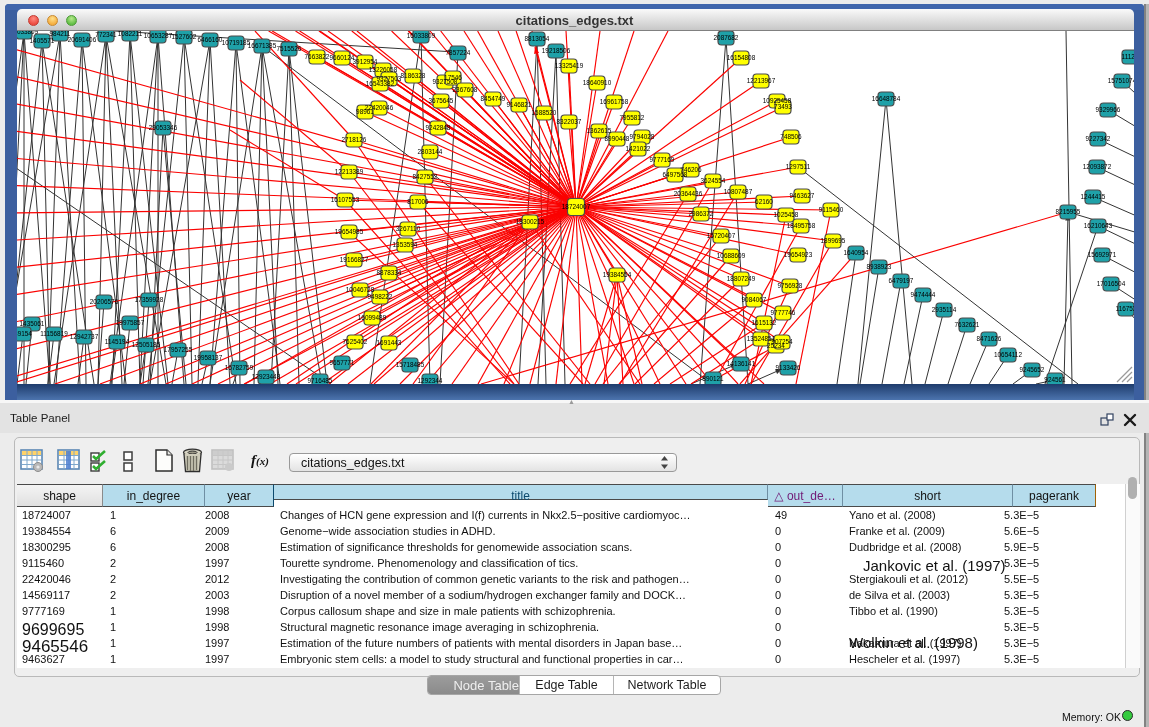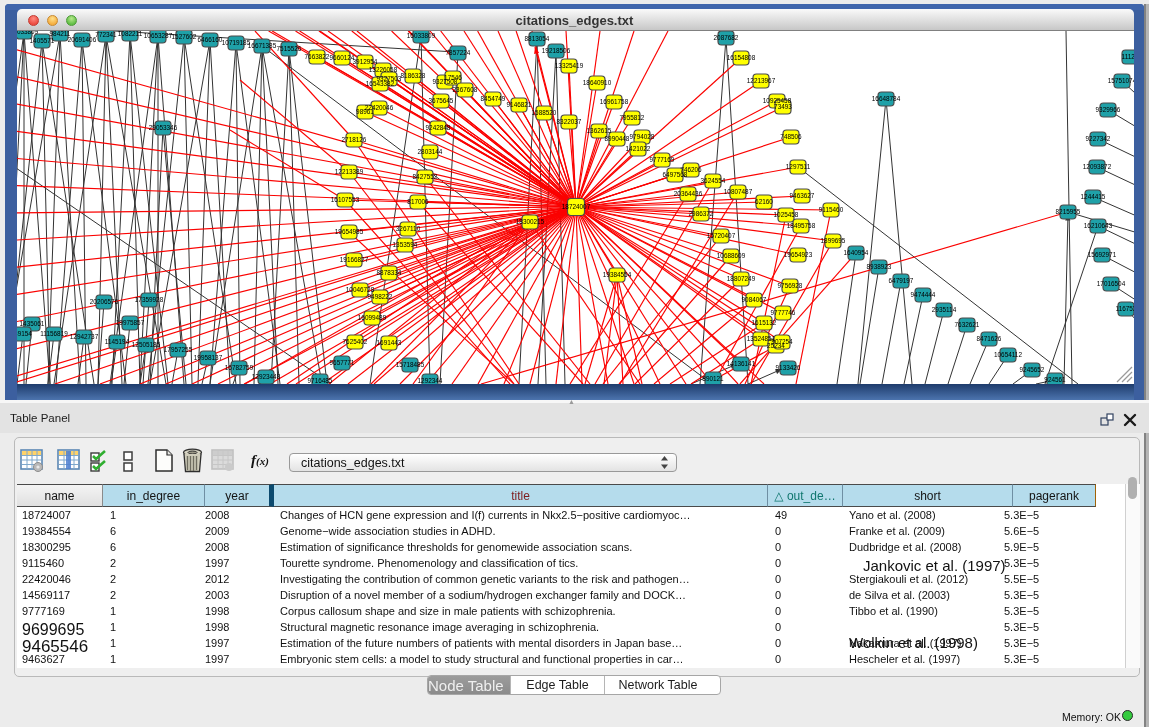--- a/index.html
+++ b/index.html
@@ -821,25 +821,25 @@
 </svg>
 <div class="abs" style="left:251px;top:452px;font-family:'Liberation Serif',serif;font-style:italic;font-weight:bold;font-size:15px;color:#111">f<span style="font-size:11px">(x)</span></div>
 
 <div class="abs" style="left:289px;top:453px;width:388px;height:19px;border:1px solid #999;border-radius:4px;background:linear-gradient(#fff,#e3e3e3)"></div>
 <div class="abs" style="left:301px;top:456px;font-size:12.5px;color:#111">citations_edges.txt</div>
 <svg class="abs" style="left:660px;top:456px" width="9" height="13" viewBox="0 0 9 13">
 <path d="M4.5 0 L8 4.5 L1 4.5 Z" fill="#444"></path>
     <path d="M4.5 13 L8 8.5 L1 8.5 Z" fill="#444"></path>
   </svg>
 <div class="abs" style="left:17px;top:484px;width:1108px;height:184px;background:#fff"></div>
-<div class="abs" style="left:17px;top:484px;width:86px;height:23px;background:linear-gradient(#f4f4f4,#e0e0e0);border-top:1px solid #4a4a4a;border-bottom:1px solid #4a4a4a;border-right:1px solid #8a8a8a;color:#141414;font-size:12px;text-align:center;line-height:22px">name</div>
+<div class="abs" style="left:17px;top:484px;width:86px;height:23px;background:linear-gradient(#f4f4f4,#e0e0e0);border-top:1px solid #4a4a4a;border-bottom:1px solid #4a4a4a;border-right:1px solid #8a8a8a;color:#141414;font-size:12px;text-align:center;line-height:22px">shape</div>
 <div class="abs" style="left:103px;top:484px;width:102px;height:23px;background:#b5dcec;border-top:1px solid #4a4a4a;border-bottom:1px solid #4a4a4a;border-right:1px solid #6f8fa3;color:#141414;font-size:12px;text-align:center;line-height:22px">in_degree</div>
-<div class="abs" style="left:205px;top:484px;width:69px;height:23px;background:#b5dcec;border-top:1px solid #4a4a4a;border-bottom:1px solid #4a4a4a;border-right:5px solid #0c4a6e;color:#141414;font-size:12px;text-align:center;line-height:22px">year</div>
-<div class="abs" style="left:274px;top:484px;width:494px;height:23px;background:#b5dcec;border-top:1px solid #4a4a4a;border-bottom:1px solid #4a4a4a;border-right:1px solid #6f8fa3;color:#7f1d1d;font-size:12px;text-align:center;line-height:22px">title</div>
-<div class="abs" style="left:768px;top:484px;width:75px;height:23px;background:#b5dcec;border-top:1px solid #4a4a4a;border-bottom:1px solid #4a4a4a;border-right:1px solid #6f8fa3;color:#0f766e;font-size:12px;text-align:center;line-height:22px">△ out_de…</div>
+<div class="abs" style="left:205px;top:484px;width:69px;height:23px;background:#b5dcec;border-top:1px solid #4a4a4a;border-bottom:1px solid #4a4a4a;border-right:1px solid #0c4a6e;color:#141414;font-size:12px;text-align:center;line-height:22px">year</div>
+<div class="abs" style="left:274px;top:484px;width:494px;height:16px;background:#b5dcec;border-top:1px solid #4a4a4a;border-bottom:1px solid #4a4a4a;border-right:1px solid #6f8fa3;color:#0c4a6e;font-size:12px;text-align:center;line-height:22px">title</div>
+<div class="abs" style="left:768px;top:484px;width:75px;height:23px;background:#b5dcec;border-top:1px solid #4a4a4a;border-bottom:1px solid #4a4a4a;border-right:1px solid #6f8fa3;color:#701a75;font-size:12px;text-align:center;line-height:22px">△ out_de…</div>
 <div class="abs" style="left:843px;top:484px;width:170px;height:23px;background:#b5dcec;border-top:1px solid #4a4a4a;border-bottom:1px solid #4a4a4a;border-right:1px solid #6f8fa3;color:#141414;font-size:12px;text-align:center;line-height:22px">short</div>
 <div class="abs" style="left:1013px;top:484px;width:83px;height:23px;background:#b5dcec;border-top:1px solid #4a4a4a;border-bottom:1px solid #4a4a4a;border-right:1px solid #a16207;color:#141414;font-size:12px;text-align:center;line-height:22px">pagerank</div>
 <div class="abs" style="left:22px;top:509px;font-size:11px;color:#111;white-space:nowrap">18724007</div>
 <div class="abs" style="left:110px;top:509px;font-size:11px;color:#111">1</div>
 <div class="abs" style="left:205px;top:509px;font-size:11px;color:#111">2008</div>
 <div class="abs" style="left:280px;top:509px;font-size:11px;color:#111;white-space:nowrap">Changes of HCN gene expression and I(f) currents in Nkx2.5−positive cardiomyoc…</div>
 <div class="abs" style="left:775px;top:509px;font-size:11px;color:#111">49</div>
 <div class="abs" style="left:849px;top:509px;font-size:11px;color:#111;white-space:nowrap">Yano et al. (2008)</div>
 <div class="abs" style="left:1004px;top:509px;font-size:11px;color:#111">5.3E−5</div>
 <div class="abs" style="left:22px;top:525px;font-size:11px;color:#111;white-space:nowrap">19384554</div>
@@ -901,17 +901,17 @@
 <div class="abs" style="left:22px;top:653px;font-size:11px;color:#111;white-space:nowrap">9463627</div>
 <div class="abs" style="left:110px;top:653px;font-size:11px;color:#111">1</div>
 <div class="abs" style="left:205px;top:653px;font-size:11px;color:#111">1997</div>
 <div class="abs" style="left:280px;top:653px;font-size:11px;color:#111;white-space:nowrap">Embryonic stem cells: a model to study structural and functional properties in car…</div>
 <div class="abs" style="left:775px;top:653px;font-size:11px;color:#111">0</div>
 <div class="abs" style="left:849px;top:653px;font-size:11px;color:#111;white-space:nowrap">Hescheler et al. (1997)</div>
 <div class="abs" style="left:1004px;top:653px;font-size:11px;color:#111">5.3E−5</div>
 <div class="abs" style="left:1125px;top:484px;width:15px;height:184px;background:#fafafa;border-left:1px solid #d0d0d0"></div>
 <div class="abs" style="left:1128px;top:477px;width:9px;height:22px;background:#b0b0b0;border-radius:5px"></div>
 <div class="abs" style="left:427px;top:675px;width:294px;height:20px;background:#fff;border:1px solid #a6a6a6;border-radius:4px;overflow:hidden;display:flex">
-<div style="width:82px;background:linear-gradient(#9c9c9c,#8b8b8b);color:#efefef;font-size:15px;text-align:left;line-height:19px">Node Table</div>
+<div style="width:91px;background:linear-gradient(#9c9c9c,#8b8b8b);color:#efefef;font-size:13px;text-align:right;line-height:19px">Node Table</div>
 <div style="width:94px;border-left:1px solid #b5b5b5;color:#1d1d1d;font-size:12.5px;text-align:center;line-height:19px">Edge Table</div>
 <div style="width:107px;border-left:1px solid #b5b5b5;color:#1d1d1d;font-size:12.5px;text-align:center;line-height:19px">Network Table</div>
 </div>
 <div class="abs" style="left:1062px;top:711px;font-size:10.5px;color:#111">Memory: OK</div>
 <div class="abs" style="left:1122px;top:710px;width:11px;height:11px;border-radius:50%;background:#35cb3f;border:1.5px solid #2a2a2a"></div>
 </body></html>

